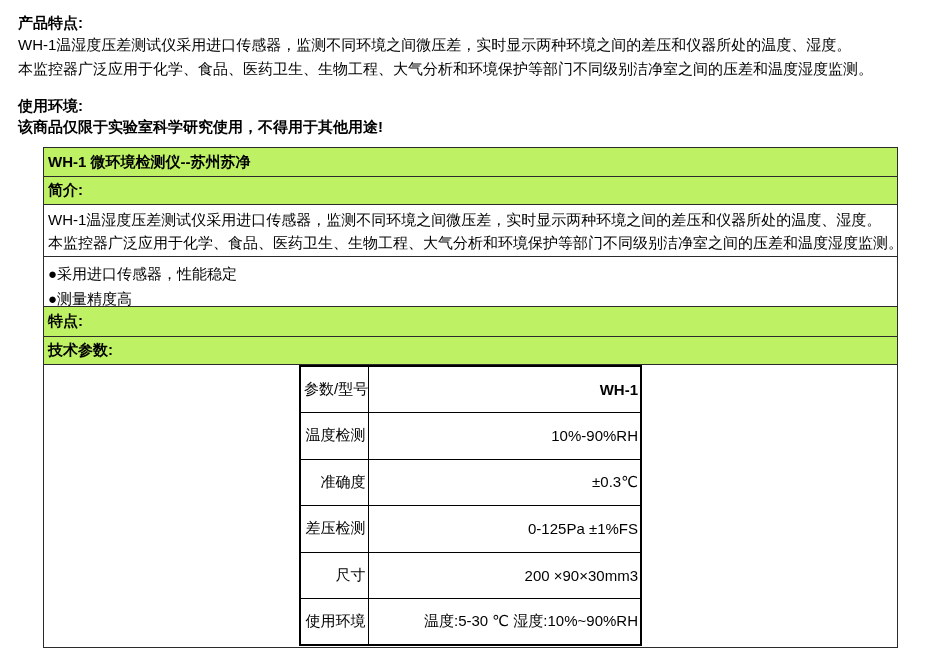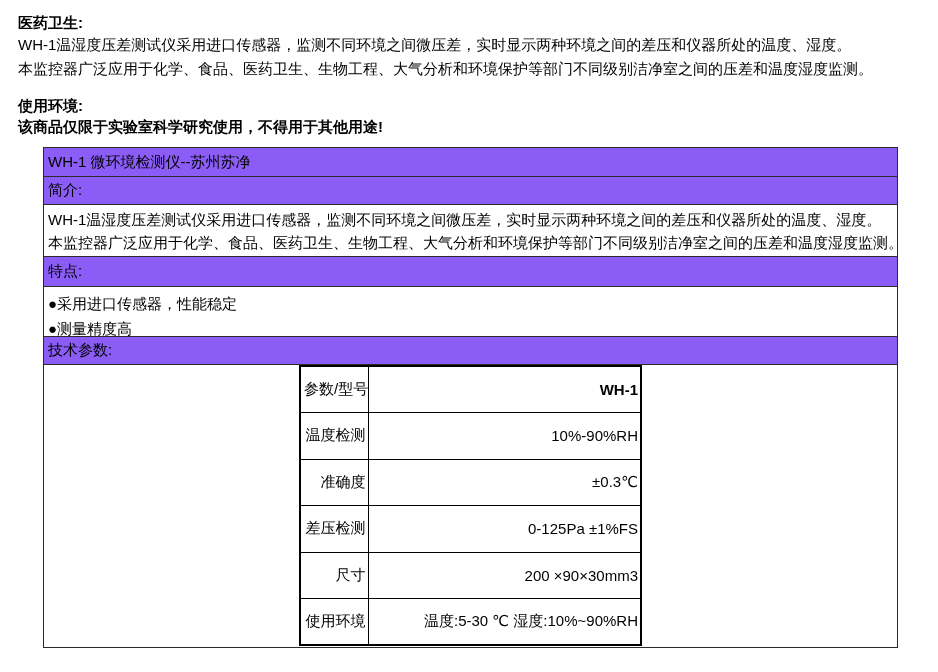--- a/index.html
+++ b/index.html
@@ -22,22 +22,22 @@
 
   
   .outer-table {
     margin: 9px 0 0 43px;
     width: 855px;
     border: 1px solid #2b2b2b;
   }
   .row { border-bottom: 1px solid #2b2b2b; }
   .row:last-child { border-bottom: none; }
   .blue {
-    background: #8b5cf6;
-    font-weight: normal;
+    background: #bef264;
+    font-weight: bold;
     display: flex;
     align-items: center;
     padding: 0 4px;
   }
   .row-title   { height: 29px; }
   .row-introh  { height: 28px; }
   .row-intro   { height: 52px; padding: 3px 4px 0 4px; }
   .row-intro div { line-height: 23px; white-space: nowrap; }
   .row-feath   { height: 30px; }
   .row-bullets { height: 50px; padding: 4px 4px 0 4px; }
@@ -66,44 +66,44 @@
   td.pcol { width: 68px; }
   td.vcol { width: 273px; }
   .model-value { font-weight: bold; }
 </style>
 </head>
 <body>
 
 <div class="page">
 
   <div class="top">
-    <div class="heading">医药卫生:</div>
+    <div class="heading">产品特点:</div>
     <div class="para">WH-1温湿度压差测试仪采用进口传感器，监测不同环境之间微压差，实时显示两种环境之间的差压和仪器所处的温度、湿度。</div>
     <div class="para">本监控器广泛应用于化学、食品、医药卫生、生物工程、大气分析和环境保护等部门不同级别洁净室之间的压差和温度湿度监测。</div>
     <div class="heading details-heading">使用环境:</div>
     <div class="notice">该商品仅限于实验室科学研究使用，不得用于其他用途!</div>
   </div>
 
   <div class="outer-table">
 
     <div class="row blue row-title">WH-1 微环境检测仪--苏州苏净</div>
 
     <div class="row blue row-introh">简介:</div>
 
     <div class="row row-intro">
       <div>WH-1温湿度压差测试仪采用进口传感器，监测不同环境之间微压差，实时显示两种环境之间的差压和仪器所处的温度、湿度。</div>
       <div>本监控器广泛应用于化学、食品、医药卫生、生物工程、大气分析和环境保护等部门不同级别洁净室之间的压差和温度湿度监测。</div>
     </div>
 
-    <div class="row blue row-feath">特点:</div>
-
     <div class="row row-bullets">
       <div>●采用进口传感器，性能稳定</div>
       <div>●测量精度高</div>
     </div>
+
+    <div class="row blue row-feath">特点:</div>
 
     <div class="row blue row-specsh">技术参数:</div>
 
     <div class="row row-specs">
       <table class="inner">
         <tbody>
             <tr>
           <td class="pcol">参数/型号</td>
           <td class="vcol model-value">WH-1</td>
         </tr>

